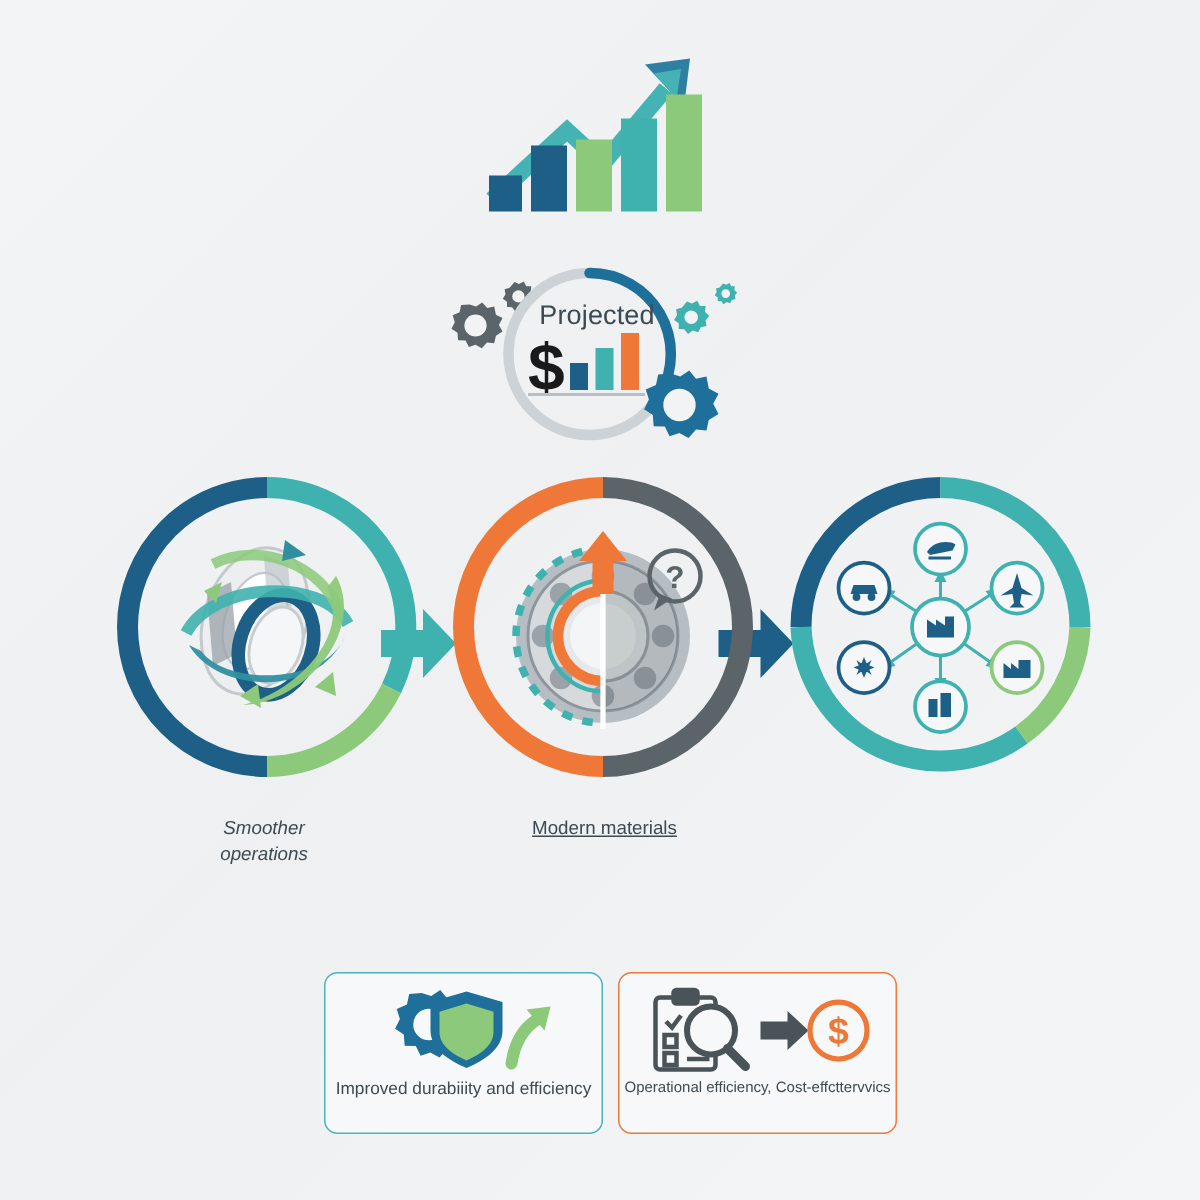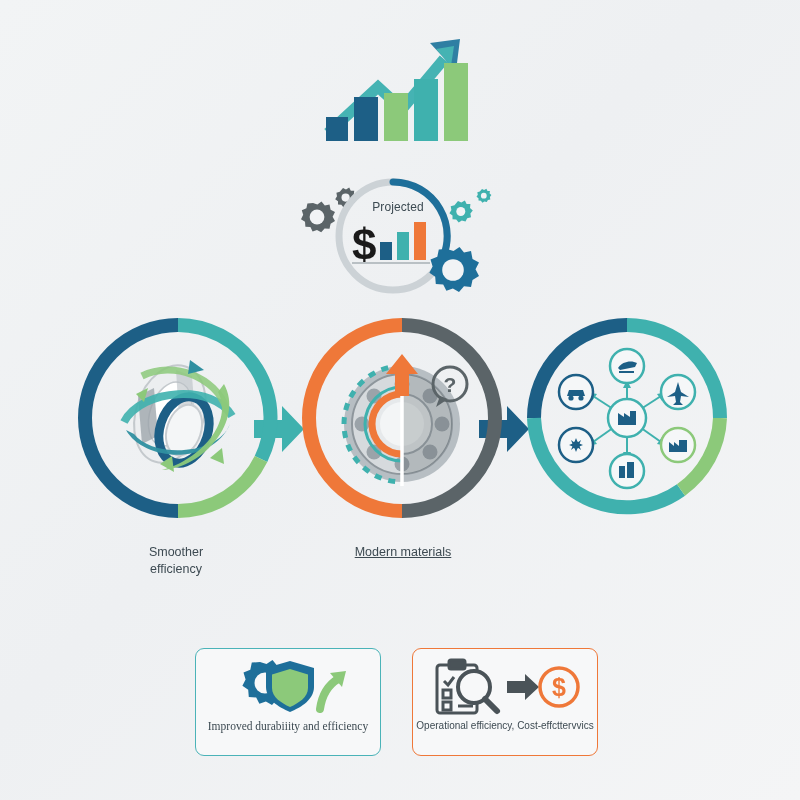--- a/index.html
+++ b/index.html
@@ -13,47 +13,47 @@
   .stage{position:absolute;left:0;top:0;width:800px;height:800px;}
   .abs{position:absolute;}
 
   
   #hero-chart{left:320px;top:25px;width:160px;height:135px;}
 
   
   #projected-block{left:290px;top:168px;width:215px;height:140px;}
   .proj-label{
     position:absolute;left:58px;top:32px;width:100px;text-align:center;
-    font-size:12px;color:#3c4a52;letter-spacing:.1px;
+    font-size:18px;color:#3c4a52;letter-spacing:.1px;
   }
 
   
   .circle-wrap{position:absolute;top:312px;width:212px;height:212px;}
   #circle-1{left:72px;}
   #circle-2{left:296px;}
   #circle-3{left:521px;}
 
   .caption{
     position:absolute;top:544px;width:240px;text-align:center;
     font-size:12.5px;line-height:17px;color:#3d4a52;
   }
-  #caption-1{left:56px;}
+  #caption-1{left:56px;font-style:italic;}
   #caption-2{left:283px;text-decoration:underline;}
   #caption-3{left:508px;}
 
   
   #connector-1{left:252px;top:398px;width:62px;height:62px;}
   #connector-2{left:477px;top:398px;width:62px;height:62px;}
 
   
   .benefit-card{
     position:absolute;top:648px;width:184px;height:106px;
     border-radius:9px;background:#f7f8f9;
   }
-  #benefit-card-1{left:195px;border:1.6px solid #4ab3b8;font-family:Liberation Serif, serif;}
+  #benefit-card-1{left:216px;border:1.6px solid #4ab3b8;}
   #benefit-card-2{left:412px;border:1.6px solid #ef7839;}
   .benefit-icon{position:absolute;left:50%;transform:translateX(-50%);top:8px;}
   .benefit-text{
     position:absolute;left:0;top:70px;width:100%;text-align:center;
     font-size:11.5px;color:#3d4a52;line-height:14px;
   }
   #benefit-text-2{font-size:10px;}
 </style>
 </head>
 <body>
@@ -279,21 +279,21 @@
         <circle cx="55" cy="80" r="17" fill="#f5f7f8" stroke="#1d5f86" stroke-width="2.5"></circle>
         <path d="M46 84 L48 78 L62 78 L64 84 Z" fill="#1d5f86"></path>
         <circle cx="50" cy="86" r="2.6" fill="#1d5f86"></circle>
         <circle cx="60" cy="86" r="2.6" fill="#1d5f86"></circle>
       </g>
     </svg>
   </div>
 
   <div class="caption" id="caption-1">
     <div>Smoother</div>
-    <div>efficiency</div>
+    <div>operations</div>
   </div>
   <div class="caption" id="caption-2">
     <div>Modern materials</div>
   </div>
 
   <div class="benefit-card" id="benefit-card-1">
     <div class="benefit-icon">
       <svg width="124" height="60" viewBox="0 0 124 60">
         <g transform="translate(34,30)" fill="#1e6f9a">
           <path d="M0,-25 L6.5,-23 L12.5,-27 L17,-21.5 L24,-23 L25.5,-15 L32,-11.5 L28.5,-4.8 L32,2 L25.5,6 L24,13 L17,12.3 L12,18 L5.9,14.6 L-0.6,16.8 L-3.8,10.4 L-11.2,10.1 L-11.8,2.7 L-17.6,-1.2 L-14.4,-7.6 L-16.5,-14.4 L-9.7,-17.3 L-8.2,-24.4 Z"></path>

